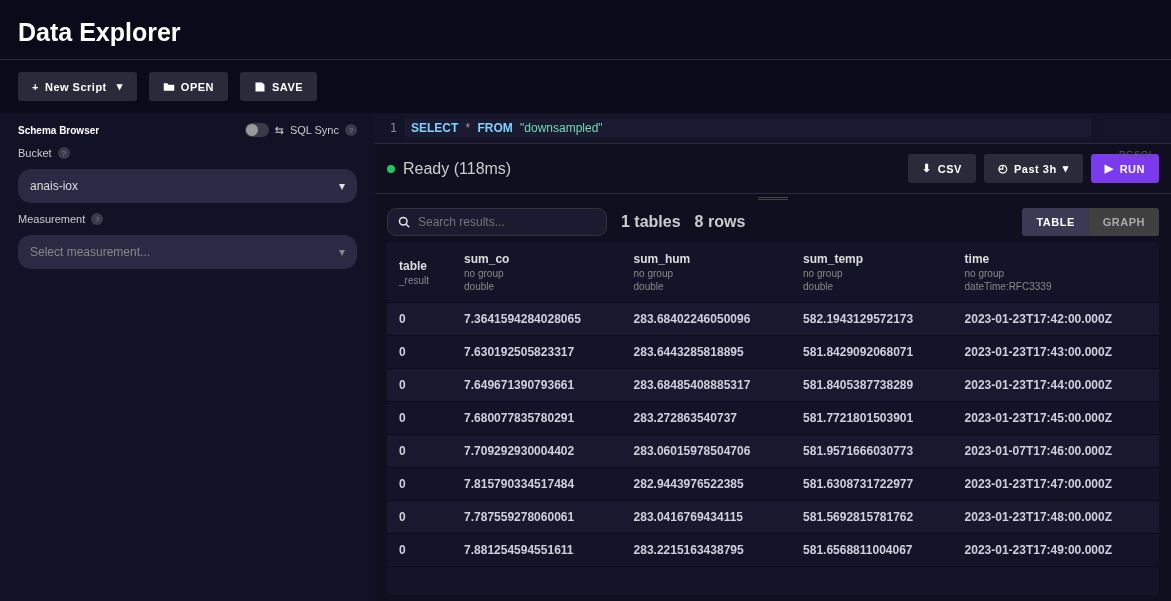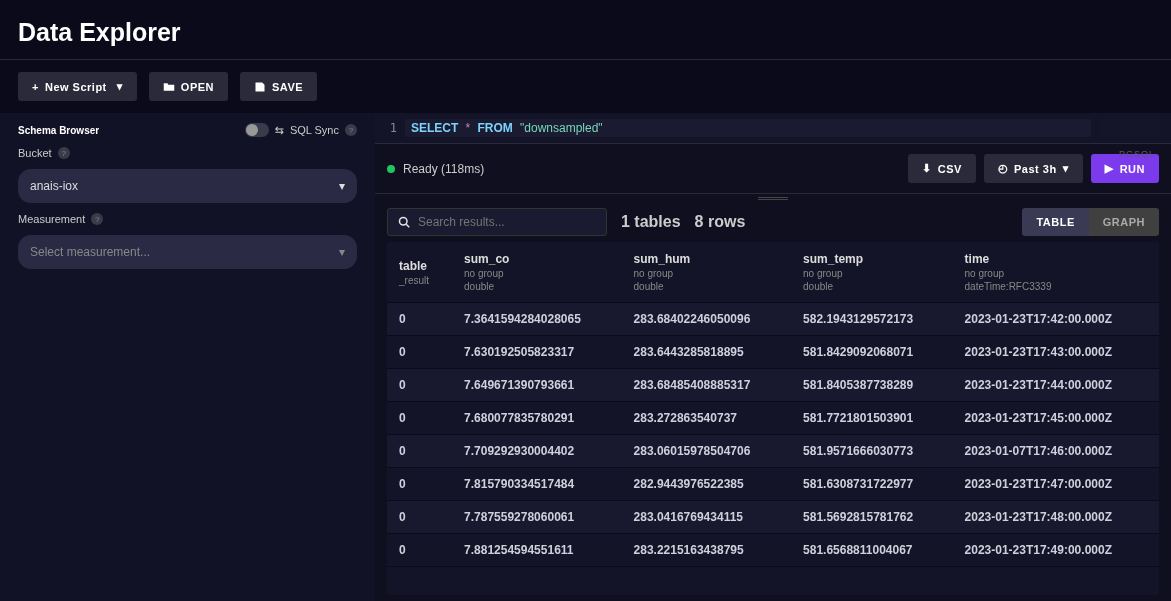--- a/index.html
+++ b/index.html
@@ -24,30 +24,30 @@
 .main { flex: 1; display: flex; flex-direction: column; background: #0f0f20; position: relative; }
 .editor-area { display: flex; padding: 6px 10px 6px 0; background: #141428; border-bottom: 1px solid #2a2a3a; }
 .gutter { width: 30px; text-align: right; padding-right: 8px; color: #888; font-family: monospace; font-size: 12px; padding-top: 2px; }
 .code { flex: 1; background: #1a1a30; padding: 2px 6px; font-family: monospace; font-size: 12px; border-radius: 2px; }
 .kw { color: #7dd3fc; font-weight: bold; }
 .str { color: #76d7b8; }
 .star { color: #c586c0; }
 .minimap { width: 60px; margin-left: 10px; background: #1a1a30; opacity: 0.3; }
 .pgsql-tag { position: absolute; right: 16px; top: 36px; font-size: 9px; color: #5a5a6a; letter-spacing: 1px; }
 .controls { display: flex; align-items: center; justify-content: space-between; padding: 10px 12px; border-bottom: 1px solid #2a2a3a; }
-.status { display: flex; align-items: center; gap: 8px; font-size: 12px; color: #ccc; justify-content: space-between; }
+.status { display: flex; align-items: center; gap: 8px; font-size: 16px; color: #ccc; justify-content: space-between; }
 .dot { width: 8px; height: 8px; background: #22c55e; border-radius: 50%; }
 .controls-right { display: flex; gap: 8px; }
 .ctrl-btn { display: flex; align-items: center; gap: 6px; background: #2a2a3a; border: none; color: #fff; padding: 8px 14px; font-size: 11px; font-weight: 700; border-radius: 3px; cursor: pointer; letter-spacing: 0.5px; }
 .ctrl-btn.run { background: #7c3aed; }
 .drag-handle { height: 8px; display: flex; justify-content: center; align-items: center; }
 .drag-handle .grip { width: 30px; height: 3px; border-top: 1px solid #444; border-bottom: 1px solid #444; }
 .results { flex: 1; display: flex; flex-direction: column; padding: 6px 12px; overflow: hidden; }
 .results-bar { display: flex; align-items: center; gap: 14px; margin-bottom: 6px; }
-.search-box { display: flex; align-items: center; gap: 8px; background: #1a1a30; border: 1px solid #333; border-radius: 3px; padding: 6px 10px; width: 220px; }
+.search-box { display: flex; align-items: center; gap: 8px; background: #1a1a30; border: 1px solid #333; border-radius: 9px; padding: 6px 10px; width: 220px; }
 .search-box input { background: transparent; border: none; color: #ccc; font-size: 12px; outline: none; flex: 1; }
 .meta-text { font-size: 16px; color: #ccc; font-weight: 600; }
 .view-toggle { margin-left: auto; display: flex; }
 .vt-btn { background: #404040; border: none; color: #aaa; padding: 8px 14px; font-size: 11px; font-weight: 700; letter-spacing: 0.5px; cursor: pointer; }
 .vt-btn.active { background: #3a3a55; color: #fff; }
 .vt-btn:first-child { border-radius: 3px 0 0 3px; }
 .vt-btn:last-child { border-radius: 0 3px 3px 0; }
 .table-wrap { flex: 1; overflow-y: auto; background: #141428; border-radius: 3px; }
 .table { width: 100%; border-collapse: collapse; font-family: monospace; font-size: 12px; }
 .table thead th { text-align: left; padding: 10px 12px; background: #141428; border-bottom: 1px solid #0a0a1a; }

